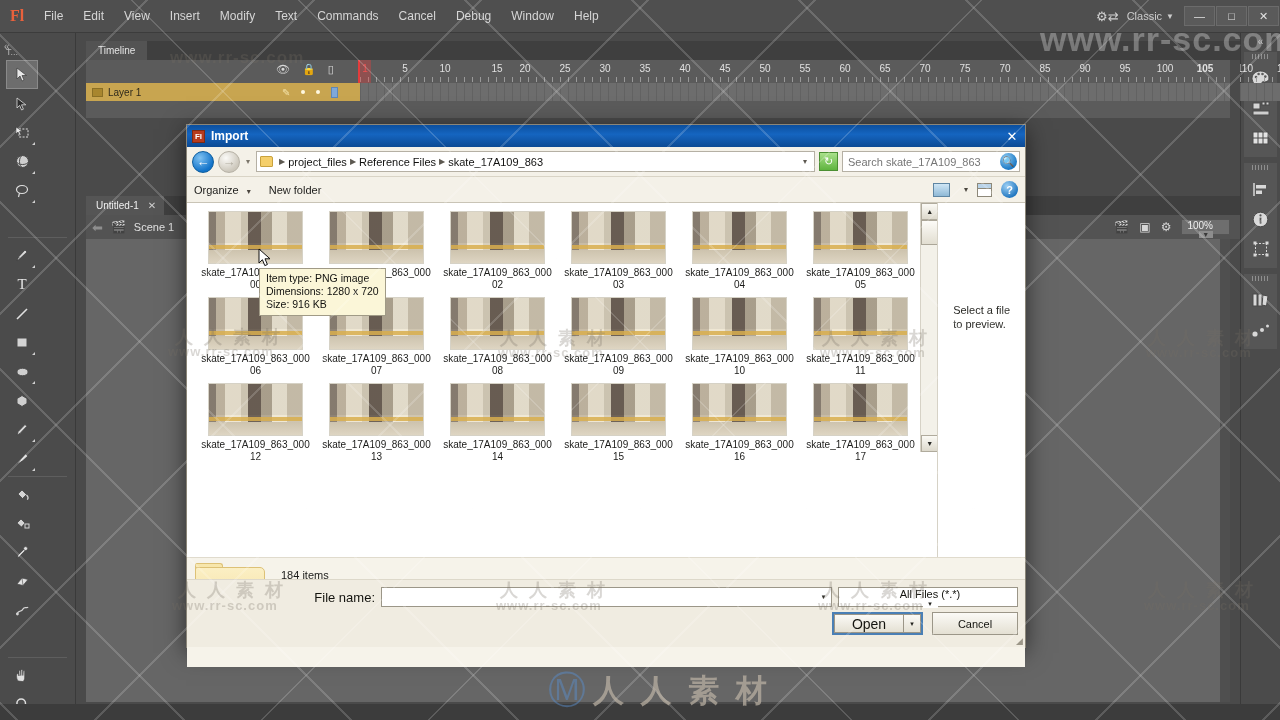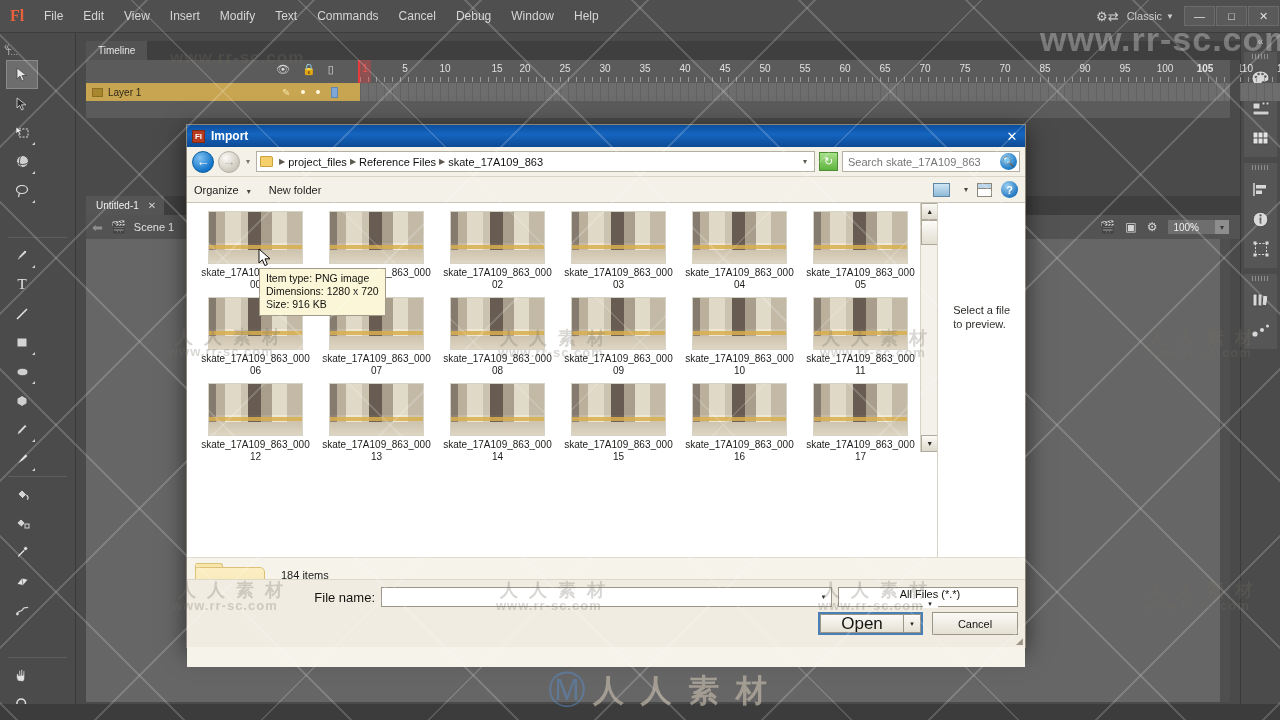--- a/index.html
+++ b/index.html
@@ -168,20 +168,21 @@
     background: #535353; z-index: 5; display: flex; align-items: center;
     padding-left: 6px; gap: 8px;
   }
   .eb-back { color: #8e8e8e; font-size: 13px; }
   .eb-ico { color: #d5d5d5; font-size: 12px; }
   .eb-txt { color: #e0e0e0; font-size: 11px; }
   .eb-right { margin-left: auto; display: flex; align-items: center; gap: 10px; padding-right: 10px; }
   .zoombox {
     display: flex; align-items: center; background: #6e6e6e; border: 1px solid #545454;
     height: 16px;
+    flex-direction: column;
   }
   .zoomval { color: #efefef; font-size: 10px; padding: 0 16px 0 5px; }
   .zoomcaret {
     width: 14px; height: 14px; background: #8d8d8d; color: #3a3a3a;
     font-size: 7px; display: flex; align-items: center; justify-content: center;
   }
   .stage-area {
     position: absolute; left: 86px; top: 239px; width: 1144px; height: 463px;
     background: #666666; z-index: 4;
   }
@@ -374,23 +375,23 @@
   .ft-select {
     width: 180px; height: 20px; background: #fff; border: 1px solid #9b9688;
     display: flex; align-items: center; padding-left: 4px; flex-direction: column;
   }
   .ft-txt { flex: 1; font-size: 11px; color: #14140f; }
   .btn-row { display: flex; justify-content: flex-end; padding: 5px 7px 0 0; gap: 9px; }
   .btn-open {
     display: flex; height: 23px; border: 2px solid #4a7fb5;
   }
   .btn-open-main {
-    width: 84px; background: linear-gradient(to bottom,#fbfaf6,#e4e0d3);
+    width: 70px; background: linear-gradient(to bottom,#fbfaf6,#e4e0d3);
     border: 1px solid #9b9688; display: flex; align-items: center;
-    justify-content: center; font-size: 17px; color: #14140f;
+    justify-content: center; font-size: 14px; color: #14140f;
   }
   .btn-open-dd {
     width: 17px; background: linear-gradient(to bottom,#fbfaf6,#e4e0d3);
     border: 1px solid #9b9688; border-left: none; display: flex;
     align-items: center; justify-content: center; font-size: 7px; color: #23231f;
   }
   .btn-cancel {
     width: 86px; height: 23px; background: linear-gradient(to bottom,#fbfaf6,#e4e0d3);
     border: 1px solid #9b9688; display: flex; align-items: center;
     justify-content: center; font-size: 11px; color: #14140f;

